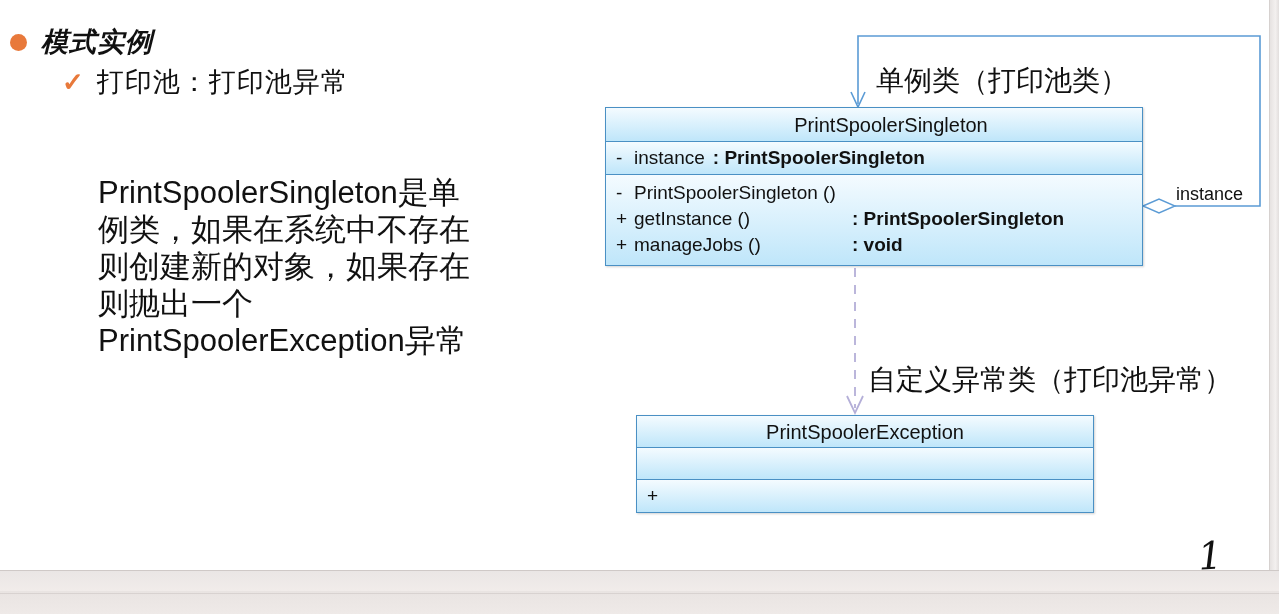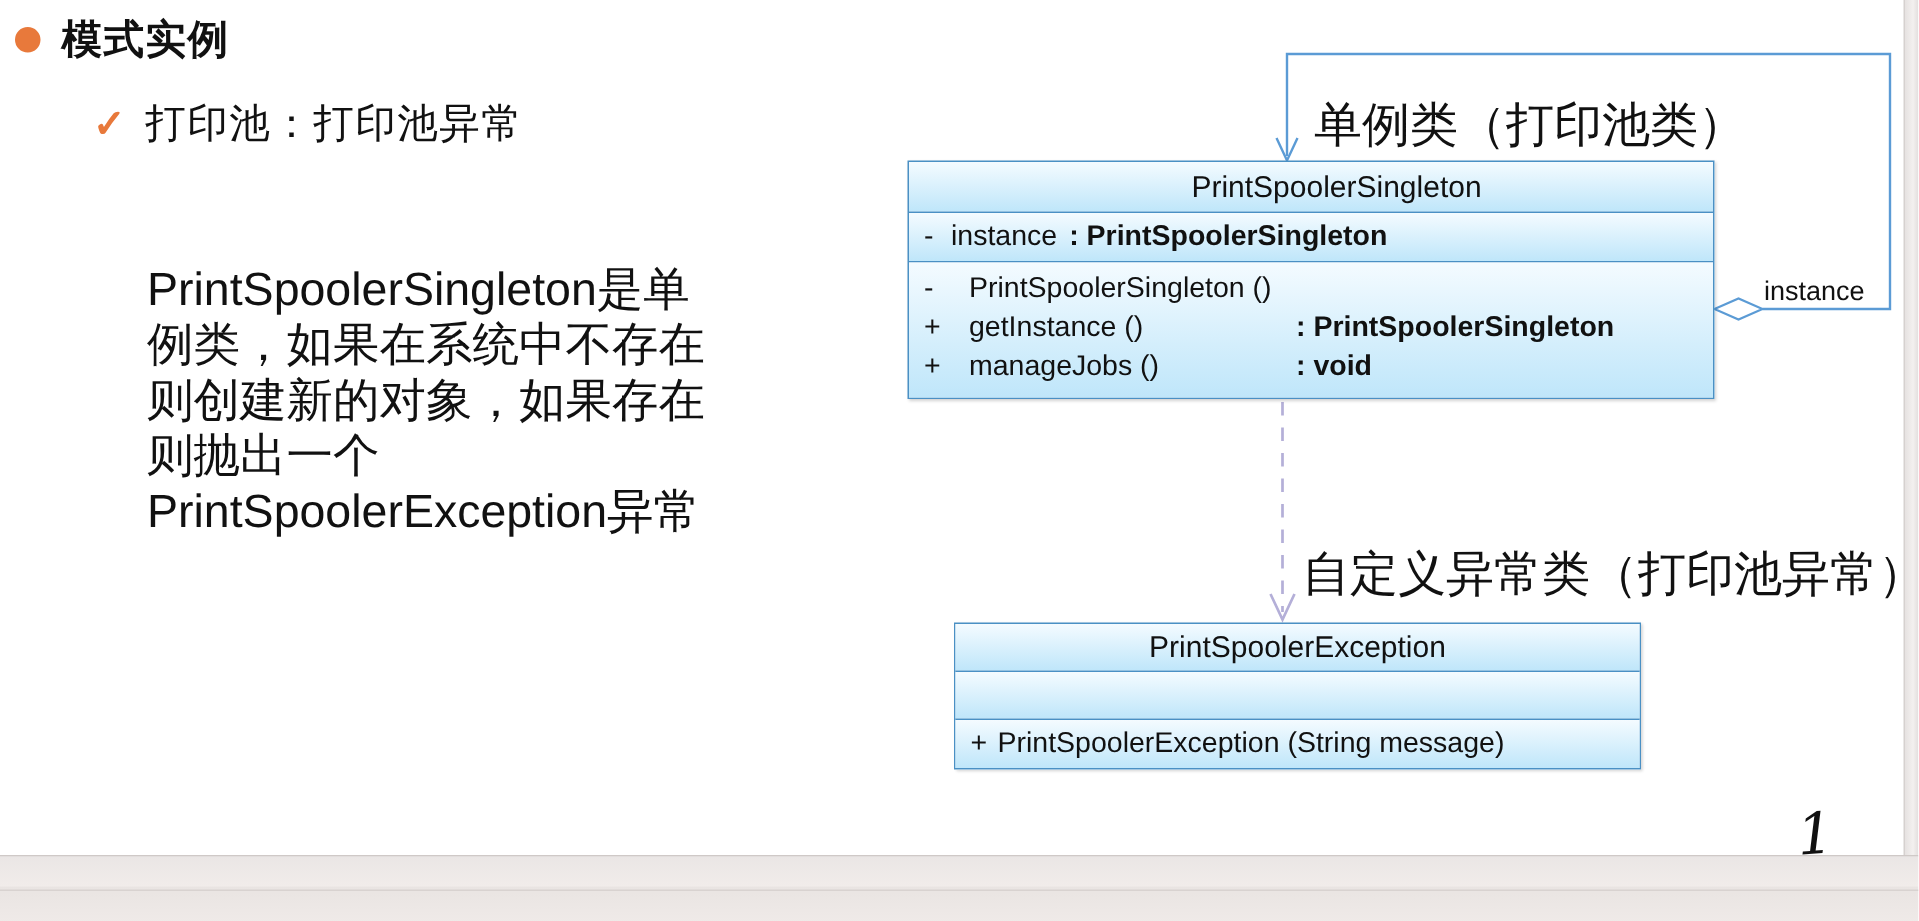--- a/index.html
+++ b/index.html
@@ -22,23 +22,24 @@
     width: 1279px;
     height: 570px;
     background: #ffffff;
     overflow: hidden;
   }
 
   
   #bullet-row {
     position: absolute;
     left: 10px;
-    top: 8px;
+    top: 24px;
     display: flex;
     align-items: center;
+    font-style: italic;
   }
   .bullet-dot {
     width: 17px;
     height: 17px;
     border-radius: 50%;
     background: #E8793B;
     margin-right: 14px;
     flex: 0 0 auto;
   }
   #bullet-title {
@@ -120,42 +121,42 @@
   .uml-line .nm { flex: 0 0 auto; }
   .uml-line .ty { flex: 0 0 auto; font-weight: bold; }
 
   
   #box-singleton { left: 605px; top: 107px; width: 538px; height: 159px; }
   #box-singleton .c1 { height: 34px; padding-left: 34px; }
   #box-singleton .c2 { height: 33px; }
   #box-singleton .c3 { height: 90px; padding-top: 5px; }
   #box-singleton .c2 .uml-line { padding-left: 10px; height: 100%; }
   #box-singleton .c3 .uml-line { padding-left: 10px; height: 26px; }
-  #box-singleton .c3 .uml-line .nm { width: 218px; margin-left: 12px; }
+  #box-singleton .c3 .uml-line .nm { width: 218px; }
 
   
   #box-exception { left: 636px; top: 415px; width: 458px; height: 98px; }
   #box-exception .c1 { height: 32px; }
   #box-exception .c2 { height: 32px; }
   #box-exception .c3 { height: 32px; }
   #box-exception .c3 .uml-line { padding-left: 10px; height: 100%; }
 
   
   svg.overlay {
     position: absolute;
     left: 0; top: 0;
     width: 1279px;
     height: 570px;
     pointer-events: none;
   }
 
   
   .anno {
     position: absolute;
-    font-size: 32px;
+    font-size: 28px;
     color: #111111;
     white-space: nowrap;
   }
   #anno-singleton { left: 876px; top: 62px; }
   #anno-exception { left: 868px; top: 361px; }
 
   #assoc-label {
     position: absolute;
     left: 1176px;
     top: 184px;
@@ -280,21 +281,20 @@
   </div>
 
   <div class="uml-box" id="box-exception">
     <div class="uml-comp c1">
       <div class="uml-title" style="height:100%">PrintSpoolerException</div>
     </div>
     <div class="uml-comp c2"></div>
     <div class="uml-comp c3">
       <div class="uml-line">
         <span class="vis">+</span>
-        <span class="nm">PrintSpoolerException (String message)</span>
       </div>
     </div>
   </div>
 
   <div class="anno" id="anno-singleton">单例类（打印池类）</div>
   <div class="anno" id="anno-exception">自定义异常类（打印池异常）</div>
   <div id="assoc-label">instance</div>
 
   <div id="handwrite-1">1</div>
   <div id="handwrite-2">5</div>

